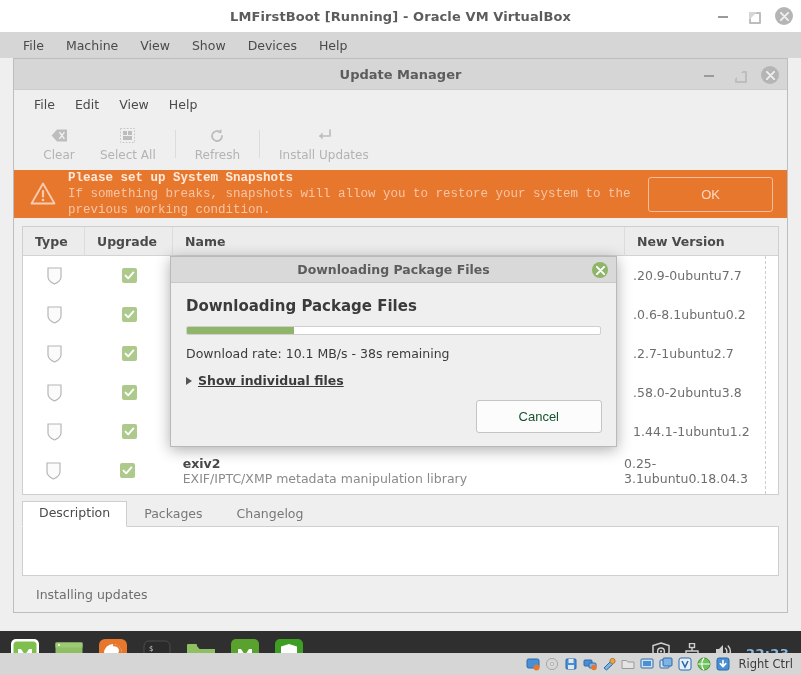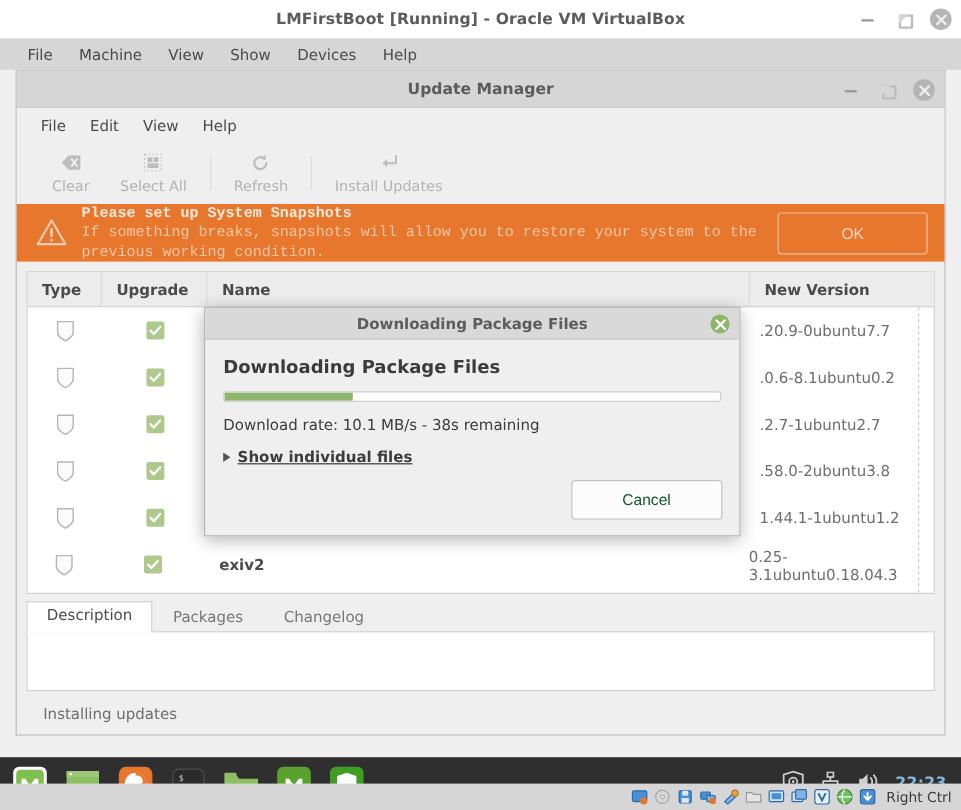--- a/index.html
+++ b/index.html
@@ -470,20 +470,21 @@
             </div>
             <div class="cell c-upg">
               <span class="chk">
                   <svg viewBox="0 0 11 11">
                     <path d="M1.5 5.6 L4.2 8.3 L9.4 2.4" fill="none" stroke="#fff" stroke-width="1.9" stroke-linecap="round" stroke-linejoin="round"></path>
                   </svg>
                 </span>
             </div>
             <div class="cell c-name">
               <span class="pkg-name">exiv2</span>
+              <span class="pkg-desc">EXIF/IPTC/XMP metadata manipulation library</span>
             </div>
             <div class="cell c-ver">0.25-3.1ubuntu0.18.04.3</div>
           </div>
 
         </div>
         <div class="col-div" style="left:742px"></div>
       </div>
 
       <div id="tabs-area">
         <div id="tabstrip">

